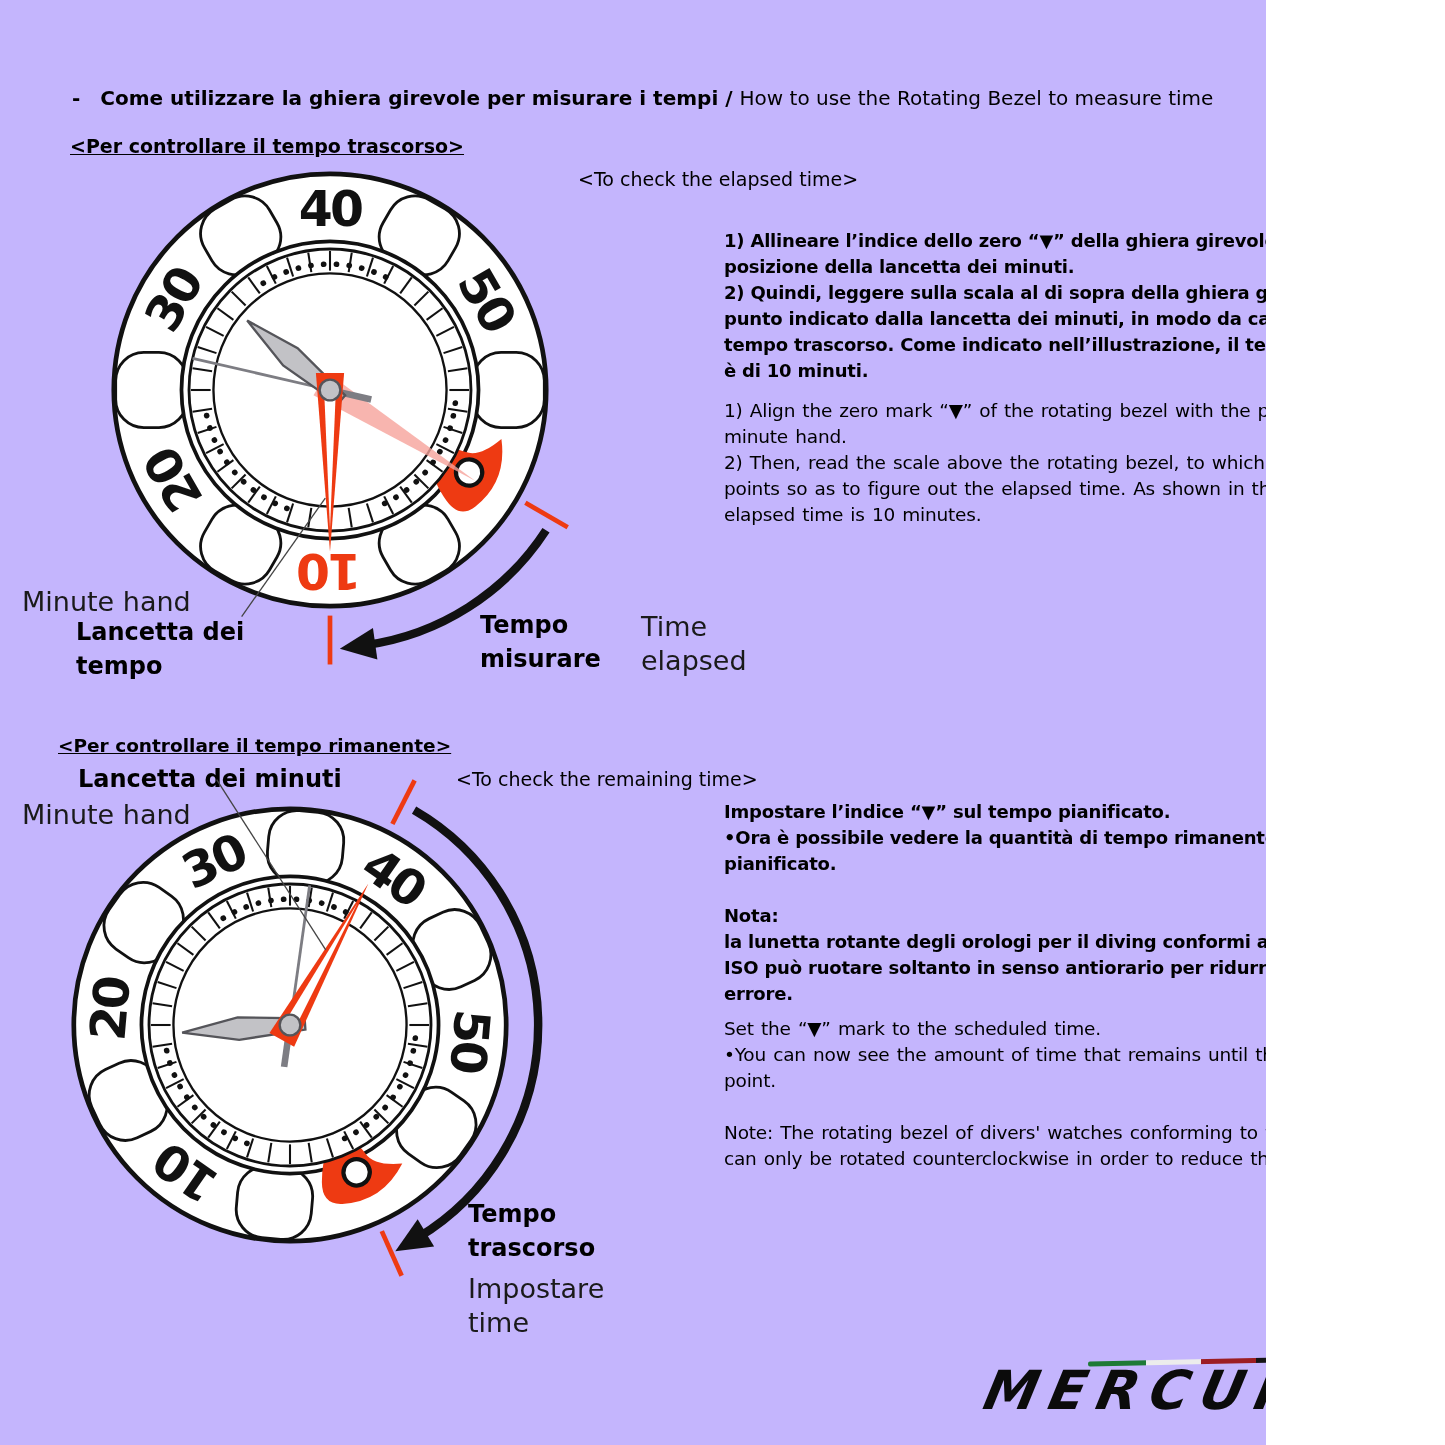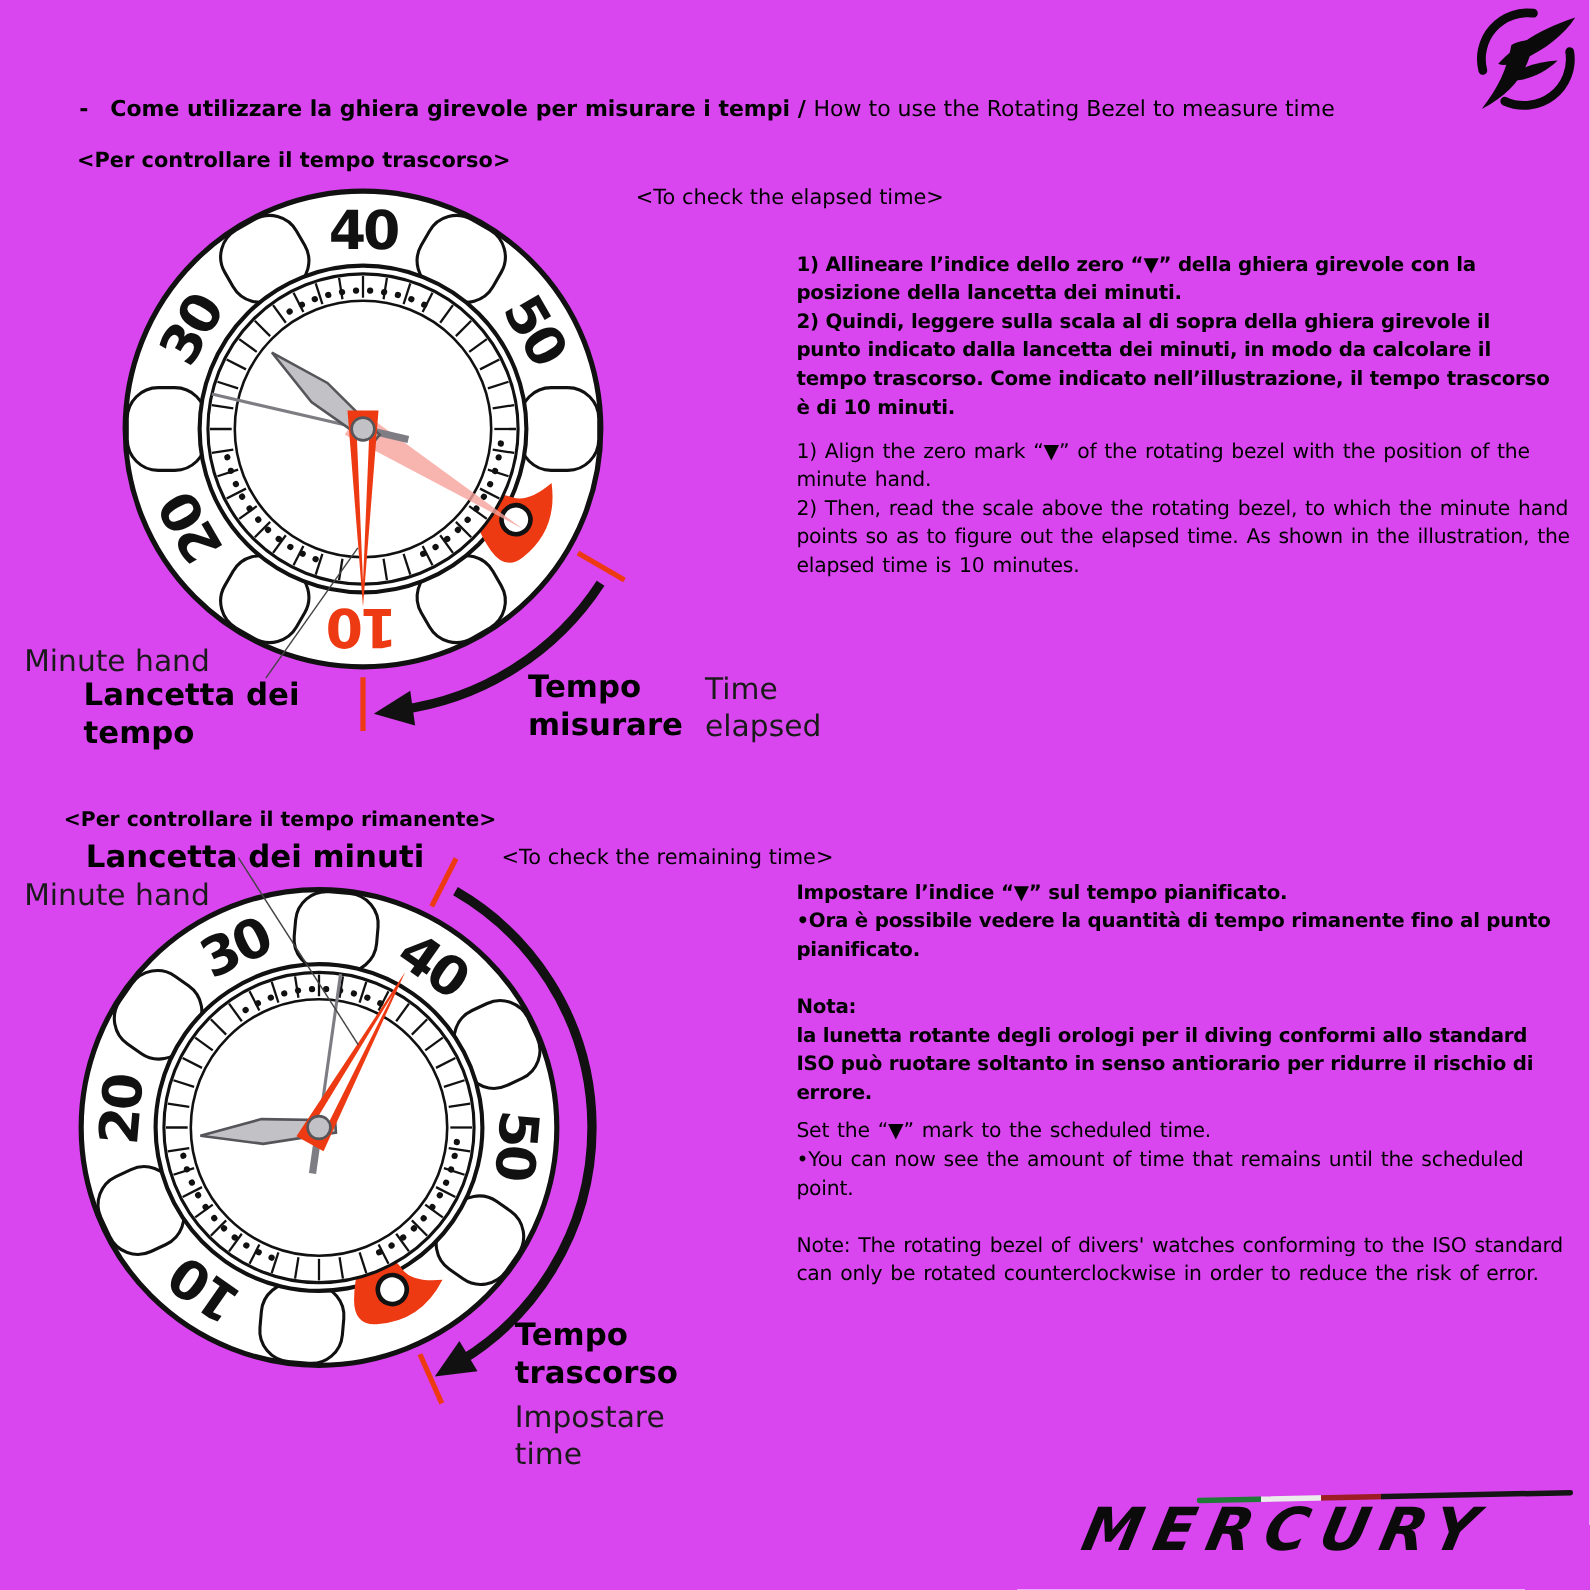--- a/index.html
+++ b/index.html
@@ -1,29 +1,29 @@
 <!DOCTYPE html>
 <html style="--accent_red: #ee3a12; --ghost_pink: #f6a39b; --hand_gray: #c2c2c6; --hand_outline: #55555a; --ink: #111111; --flag_green: #1e7a36; --flag_white: #ececec; --flag_red: #9c1d23; --flag_black: #151515;"><head>
 <meta charset="utf-8">
 <style>
   html,body{margin:0;padding:0;background:#fff;}
-  .page{position:relative;width:1445px;height:1445px;background:#d946ef;overflow:hidden;
+  .page{position:relative;width:1266px;height:1445px;background:#c4b5fd;overflow:hidden;
         font-family:"DejaVu Sans","Liberation Sans",sans-serif;color:#000;}
   .abs{position:absolute;}
   .b{font-weight:bold;}
   .preline{white-space:pre-line;margin-left:39px;}
   .title{font-size:20px;white-space:nowrap;}
   .title .dash{margin-right:20px;}
   .title .sep{margin:0 7px;}
-  .h-it{font-size:19px;font-weight:bold;white-space:nowrap;}
+  .h-it{font-size:19px;font-weight:bold;white-space:nowrap;text-decoration:underline;}
   .h-en{font-size:19px;white-space:nowrap;margin-top:32px;}
   .body-it{font-size:18px;font-weight:bold;line-height:26px;width:760px;letter-spacing:-0.2px;}
   .body-en{font-size:18.5px;line-height:26px;width:764px;word-spacing:1.5px;letter-spacing:-0.2px;}
   .lbl-en{font-size:27px;color:#1a1a1a;line-height:34px;}
-  .lbl-it{font-size:28px;font-weight:bold;line-height:34px;}
+  .lbl-it{font-size:24px;font-weight:bold;line-height:34px;}
   .mercury-word{font-size:54px;font-weight:bold;font-style:italic;letter-spacing:11px;
         transform:skewX(-12deg);line-height:1;color:#0b0b0b;}
   .flag-stripe{width:342px;height:5px;border-radius:2px;transform:rotate(-1.2deg);
         background:linear-gradient(90deg,
           var(--flag_green) 0%, var(--flag_green) 17%,
           var(--flag_white) 17%, var(--flag_white) 33%,
           var(--flag_red) 33%, var(--flag_red) 49%,
           var(--flag_black) 49%, var(--flag_black) 100%);}
 </style>
 </head>

